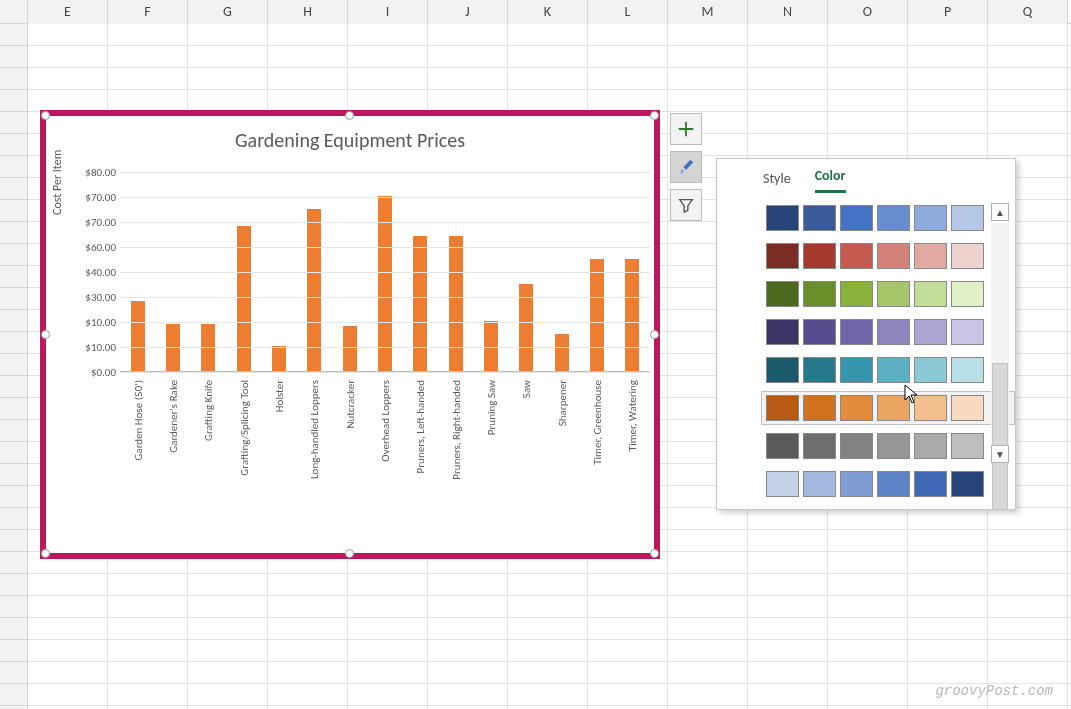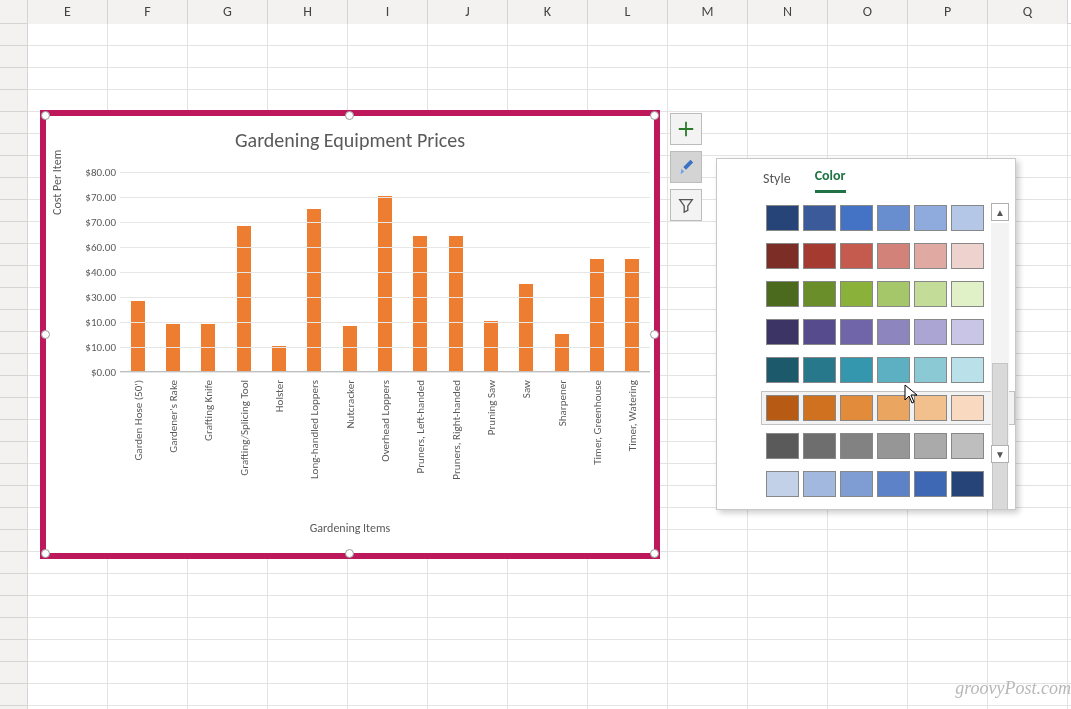--- a/index.html
+++ b/index.html
@@ -284,24 +284,24 @@
 
   .cursor-arrow {
     position:absolute;
     left: 904px; top: 384px;
     width: 14px; height: 20px;
     z-index: 20;
   }
 
   .watermark {
     position: absolute;
-    right: 0; bottom: 10px;
-    font-family: Liberation Serif, serif;
+    right: 18px; bottom: 10px;
+    font-family: Liberation Mono, monospace;
     font-style: italic;
-    font-size: 18px;
+    font-size: 14px;
     color: #b8b8b8;
   }
 </style>
 </head>
 <body>
 
 <div class="sheet">
   <div class="col-header-row" id="col-headers">
     <div style="width:28px;border-right:1px solid #d4d4d4;background:#f3f2f1;"></div>
   <div class="col-header">E</div>
@@ -360,21 +360,20 @@
   <span class="sel-handle sh-tm"></span>
   <span class="sel-handle sh-tr"></span>
   <span class="sel-handle sh-ml"></span>
   <span class="sel-handle sh-mr"></span>
   <span class="sel-handle sh-bl"></span>
   <span class="sel-handle sh-bm"></span>
   <span class="sel-handle sh-br"></span>
 
   <div class="chart-title">Gardening Equipment Prices</div>
   <div class="ylabel">Cost Per Item</div>
-  <div class="xlabel">Gardening Items</div>
   <div class="plot" id="plot">
     <div class="bars" id="bars">
         <div class="bar-slot">
           <div class="bar" style="height: 70px; background: rgb(237, 125, 49);"></div>
           <div class="cat-label">Garden Hose (50')</div>
         </div>
         <div class="bar-slot">
           <div class="bar" style="height: 47.5px; background: rgb(237, 125, 49);"></div>
           <div class="cat-label">Gardener's Rake</div>
         </div>

